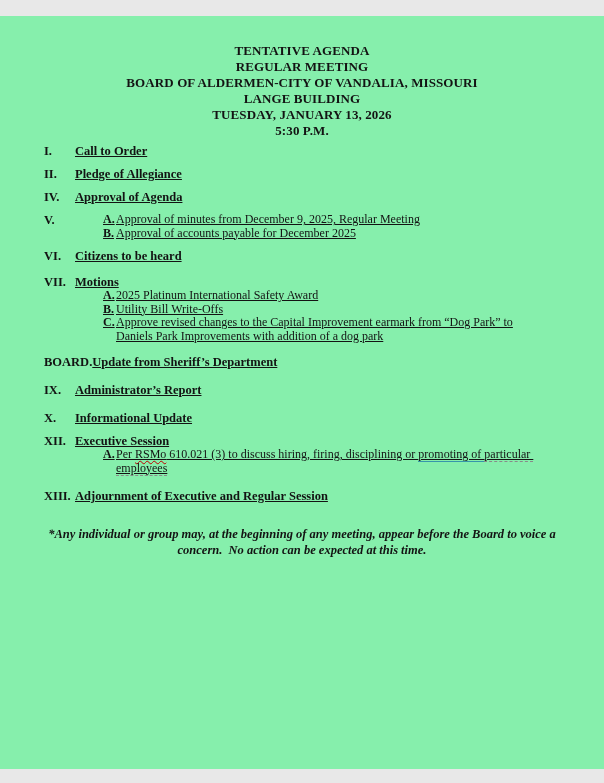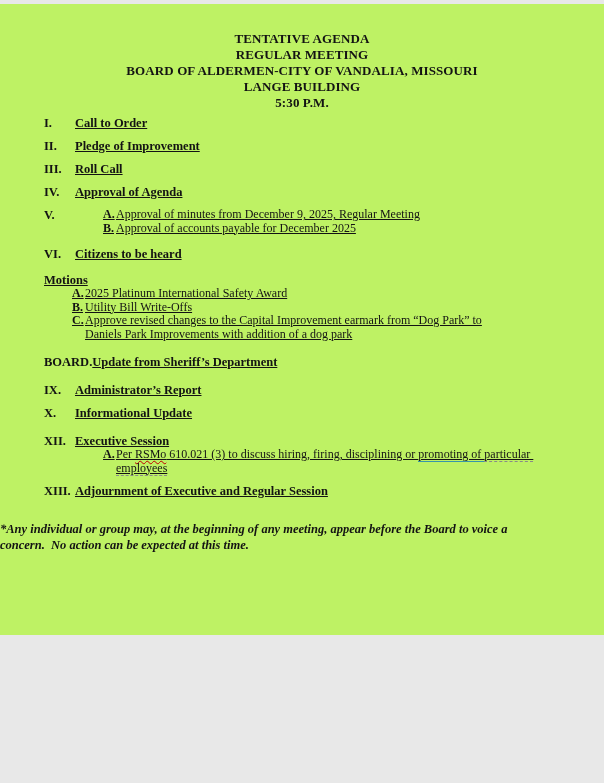--- a/index.html
+++ b/index.html
@@ -1,21 +1,21 @@
 <!DOCTYPE html>
 <html><head>
 <meta charset="utf-8">
 <title>Tentative Agenda</title>
 <style>
   html,body{margin:0;padding:0;background:#e8e8e8;}
   .page{
     position:relative;
-    width:604px;height:631px;
-    background:#bef264;
-    margin:4px auto;
+    width:604px;height:753px;
+    background:#86efac;
+    margin:16px auto;
     font-family:"Liberation Serif","DejaVu Serif",serif;
     color:#131313;
     overflow:hidden;
   }
   
   .doc-header{padding-top:27px;text-align:center;}
   .doc-header .hline{
     font-weight:bold;font-size:13px;line-height:16px;letter-spacing:0.1px;
   }
   
@@ -37,21 +37,21 @@
     text-decoration-color:#c00000;text-decoration-thickness:1px;
     text-underline-offset:2px;
   }
   .u-suggest{
     text-decoration:underline;text-decoration-color:#131313;
     border-bottom:1.5px solid #3795ab;
   }
   .u-dashed{border-bottom:1px dashed #8a8a8a;}
   
   .footnote{
-    margin-top:24px;text-align:left;
+    margin-top:24px;text-align:center;
     font-weight:bold;font-style:italic;
     font-size:12.5px;line-height:15.5px;white-space:pre-wrap;
   }
   
   .posted{
     position:absolute;left:44px;top:750px;width:520px;
     color:#757575;font-size:11.5px;line-height:14px;white-space:nowrap;
   }
   .fline{display:inline-block;border-bottom:1px solid #909090;height:11px;vertical-align:baseline;}
   .fline-date{width:104px;}
@@ -68,40 +68,35 @@
 </head>
 <body>
 
 <div class="page">
 
   <div class="doc-header">
       <div class="hline">TENTATIVE AGENDA</div>
       <div class="hline">REGULAR MEETING</div>
       <div class="hline">BOARD OF ALDERMEN-CITY OF VANDALIA, MISSOURI</div>
       <div class="hline">LANGE BUILDING</div>
+      <div class="hline">TUESDAY, JANUARY 13, 2026</div>
       <div class="hline">5:30 P.M.</div>
     </div>
 
   <div class="agenda">
       <div class="item">
         <span class="num">I.</span>
         <div class="body">
           <div class="title">Call to Order</div>
         </div>
       </div>
       <div class="item">
         <span class="num">II.</span>
         <div class="body">
-          <div class="title">Pledge of Improvement</div>
-        </div>
-      </div>
-      <div class="item">
-        <span class="num">III.</span>
-        <div class="body">
-          <div class="title">Roll Call</div>
+          <div class="title">Pledge of Allegiance</div>
         </div>
       </div>
       <div class="item">
         <span class="num">IV.</span>
         <div class="body">
           <div class="title">Approval of Agenda</div>
         </div>
       </div>
       <div class="item">
         <span class="num">V.</span>
@@ -118,20 +113,21 @@
           </div>
         </div>
       </div>
       <div class="item">
         <span class="num">VI.</span>
         <div class="body">
           <div class="title">Citizens to be heard</div>
         </div>
       </div>
       <div class="item">
+        <span class="num">VII.</span>
         <div class="body">
           <div class="title">Motions</div>
           <div class="subs">
             <div class="sub">
               <span class="letter">A.</span>
               <span class="subtext"><span>2025 Platinum International Safety Award</span></span>
             </div>
             <div class="sub">
               <span class="letter">B.</span>
               <span class="subtext"><span>Utility Bill Write-Offs</span></span>

